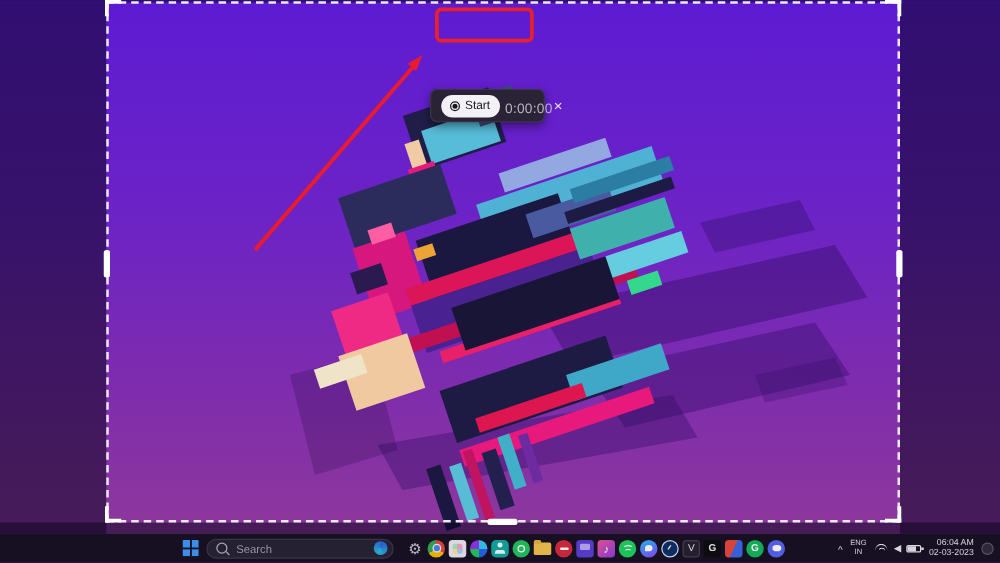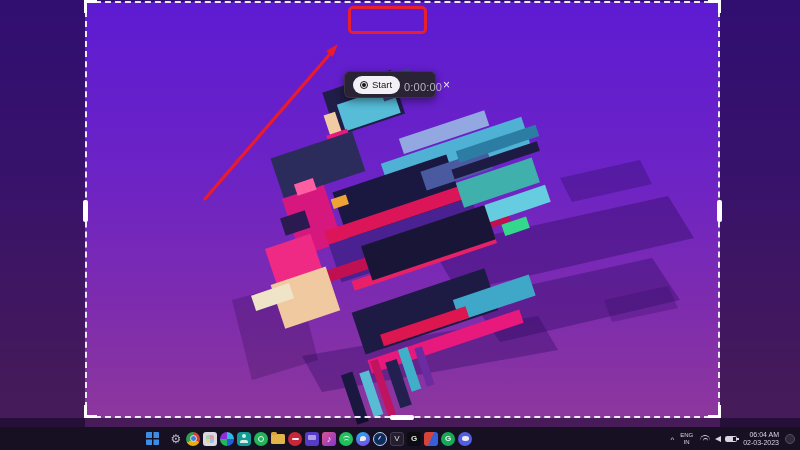--- a/index.html
+++ b/index.html
@@ -202,20 +202,25 @@
       <rect x="470" y="196" width="90" height="10" fill="#1d1b44"></rect>
       <rect x="292" y="188" width="26" height="18" fill="#2a1a50"></rect>
       <rect x="316" y="160" width="20" height="12" fill="#ff5fa2"></rect>
     </g>
   </svg>
 </div>
 
 <div class="taskbar">
   <div class="tb-left">
     <div class="win-logo"></div>
+    <div class="search-pill">
+      <span class="search-glass"></span>
+      <input class="search-input" type="text" readonly="" placeholder="Search" style="">
+      <span class="bing"></span>
+    </div>
     <div class="tb-icons">
       <div class="ic ic-gear">⚙</div>
       <div class="ic ic-chrome"></div>
       <div class="ic ic-photos"></div>
       <div class="ic ic-edge"></div>
       <div class="ic ic-people"></div>
       <div class="ic ic-whatsapp"></div>
       <div class="ic">
           <span class="ic-folder"></span>
         </div>

